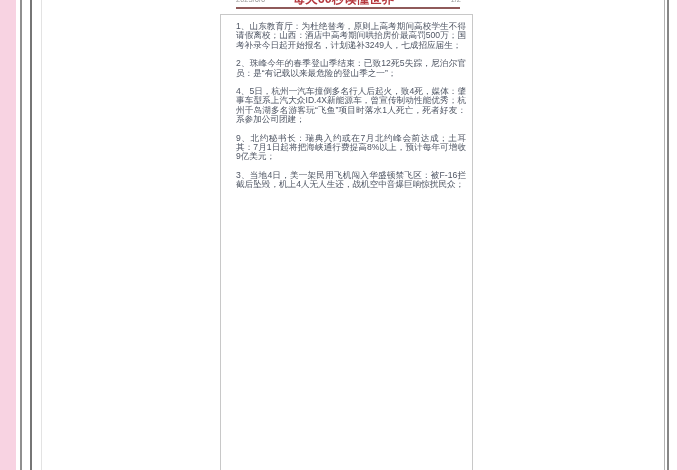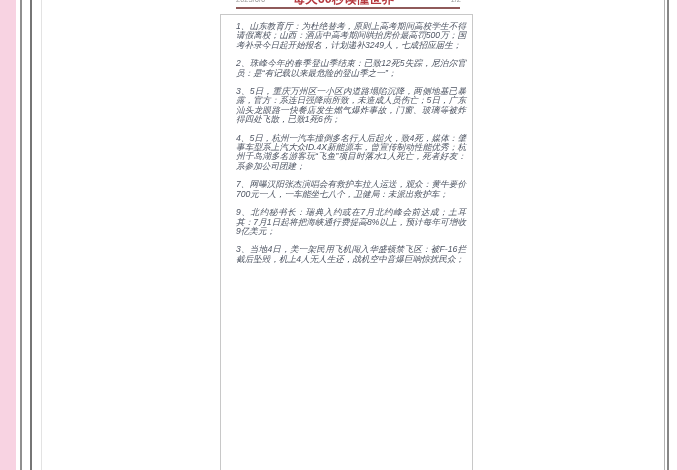--- a/index.html
+++ b/index.html
@@ -24,39 +24,37 @@
   .hdr-page{left:380px;top:-5px;width:81px;text-align:right;font-size:7.5px;color:#9a9a9a;white-space:nowrap;}
   .title-rule{left:236px;top:7px;width:224px;height:2px;background:#8f5a5a;}
   
   .content-box{
     left:220px;top:14px;width:230px;height:480px;
     border:1px solid #c8c8c8;background:#fff;
     padding:7px 6px 0 15px;
     font-size:8.6px;line-height:9.4px;color:#4e5563;
     text-align:justify;text-justify:inter-ideograph;
   }
-  .content-box p{margin:0 0 9px 0;word-break:break-all;font-style:italic;}
+  .content-box p{margin:0 0 9px 0;word-break:break-all;}
 </style>
 </head>
 <body>
 
 <div class="abs pink-left"></div>
 <div class="abs pink-right"></div>
 <div class="abs vl1"></div>
 <div class="abs vl2"></div>
 <div class="abs vl3"></div>
 <div class="abs vr1"></div>
 <div class="abs vr2"></div>
 
 <div class="abs hdr-date">2023/6/6</div>
 <div class="abs hdr-title">每天60秒读懂世界</div>
 <div class="abs hdr-page">1/2</div>
 <div class="abs title-rule"></div>
 
 <div class="abs content-box">
   <p>1、山东教育厅：为杜绝替考，原则上高考期间高校学生不得请假离校；山西：酒店中高考期间哄抬房价最高罚500万；国考补录今日起开始报名，计划递补3249人，七成招应届生；</p>
   <p>2、珠峰今年的春季登山季结束：已致12死5失踪，尼泊尔官员：是“有记载以来最危险的登山季之一”；</p>
-  <p>3、5日，重庆万州区一小区内道路塌陷沉降，两侧地基已暴露，官方：系连日强降雨所致，未造成人员伤亡；5日，广东汕头龙眼路一快餐店发生燃气爆炸事故，门窗、玻璃等被炸得四处飞散，已致1死6伤；</p>
   <p>4、5日，杭州一汽车撞倒多名行人后起火，致4死，媒体：肇事车型系上汽大众ID.4X新能源车，曾宣传制动性能优秀；杭州千岛湖多名游客玩“飞鱼”项目时落水1人死亡，死者好友：系参加公司团建；</p>
-  <p>7、网曝汉阳张杰演唱会有救护车拉人运送，观众：黄牛要价700元一人，一车能坐七八个，卫健局：未派出救护车；</p>
   <p>9、北约秘书长：瑞典入约或在7月北约峰会前达成；土耳其：7月1日起将把海峡通行费提高8%以上，预计每年可增收9亿美元；</p>
   <p>3、当地4日，美一架民用飞机闯入华盛顿禁飞区：被F-16拦截后坠毁，机上4人无人生还，战机空中音爆巨响惊扰民众；</p>
 </div>
 
 </body></html>

